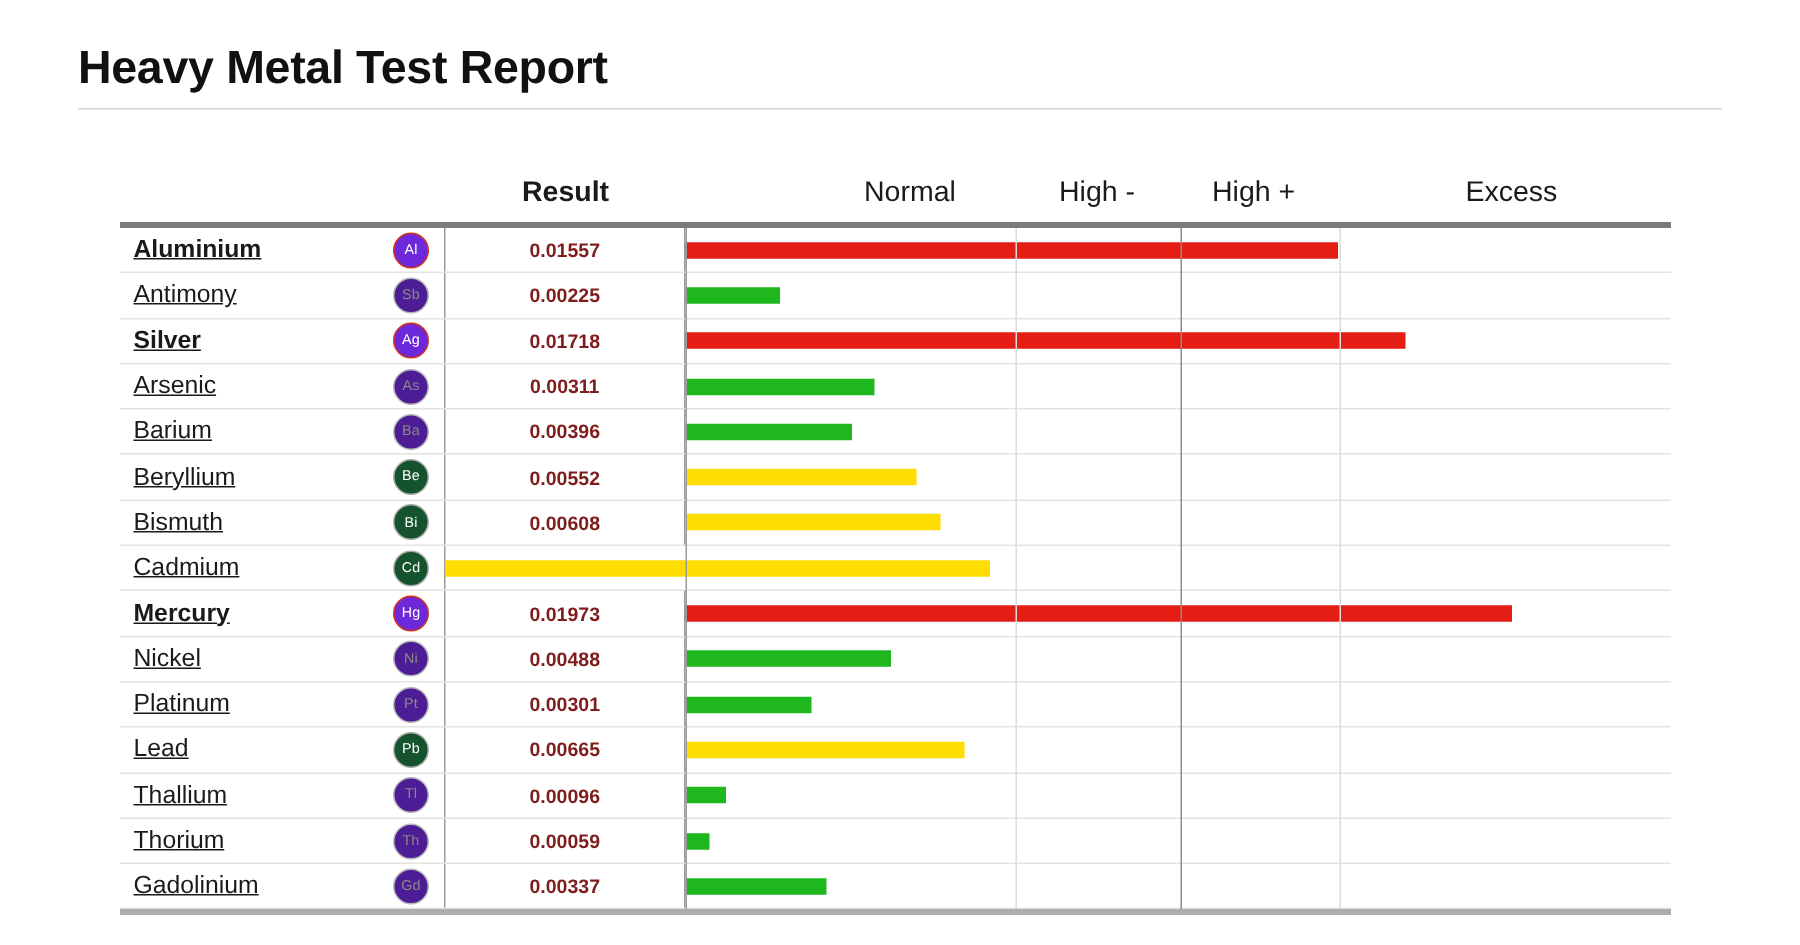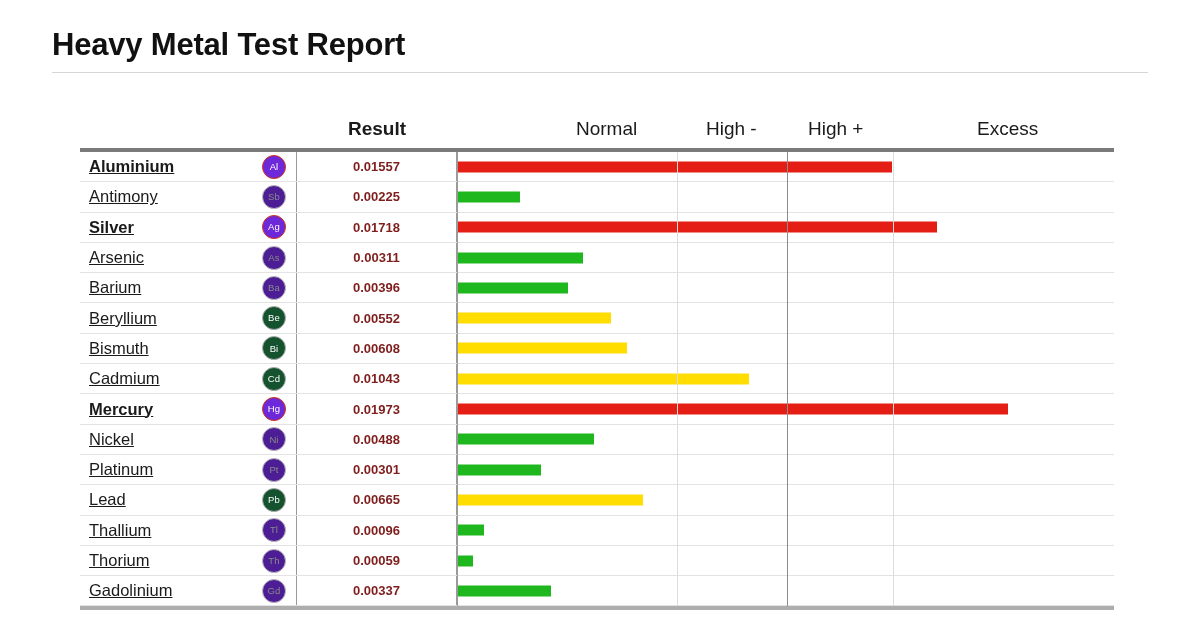--- a/index.html
+++ b/index.html
@@ -166,21 +166,20 @@
         <div class="c-result">0.00608</div>
         <div class="c-chart">
           <div class="bar" style="width: 25.9%; background: rgb(255, 221, 0);"></div>
         </div>
       </div>
       <div class="row">
         <div class="c-name">Cadmium</div>
         <div class="c-sym">
           <span class="badge gray">Cd</span>
         </div>
-        <div class="c-result">0.01043</div>
         <div class="c-chart">
           <div class="bar" style="width: 44.4%; background: rgb(255, 221, 0);"></div>
         </div>
       </div>
       <div class="row alert">
         <div class="c-name">Mercury</div>
         <div class="c-sym">
           <span class="badge red">Hg</span>
         </div>
         <div class="c-result">0.01973</div>

